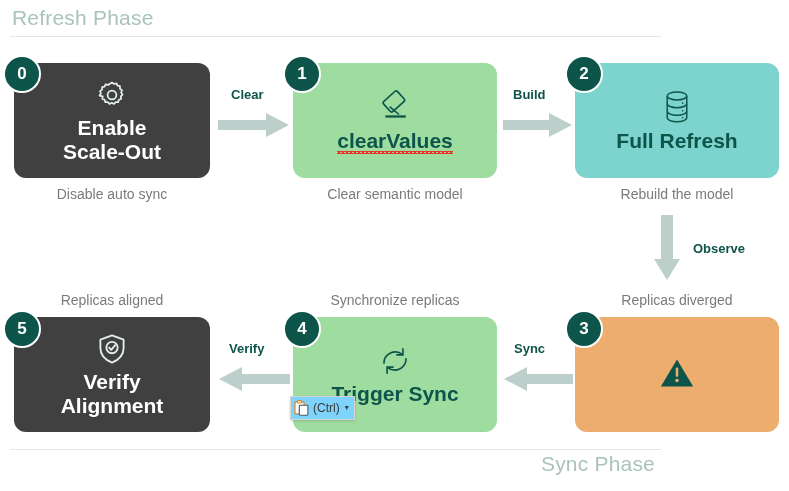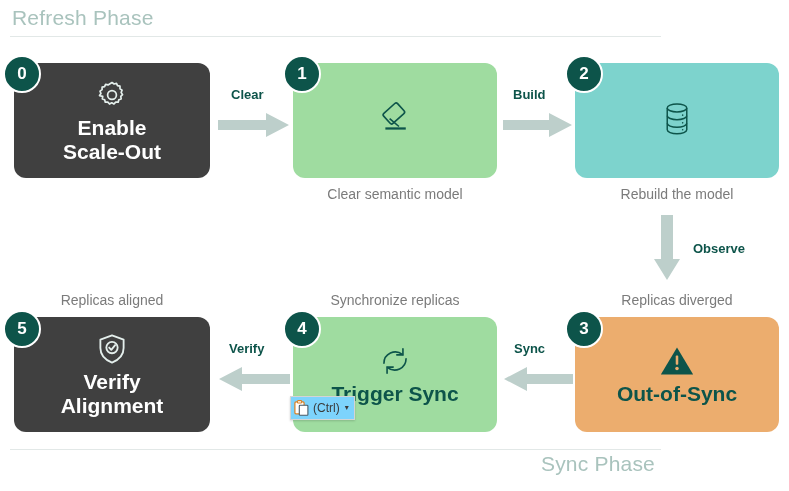--- a/index.html
+++ b/index.html
@@ -174,36 +174,38 @@
     <span class="node-icon">
       <svg width="34" height="34" viewBox="0 0 24 24" fill="none" stroke="#e4efec" stroke-width="1.2" stroke-linejoin="round">
         <path d="M12 3.2l1.45 1.0 1.72-.43.72 1.63 1.74.38.03 1.78 1.45 1.03-.66 1.66 1.0 1.47-1.26 1.26.28 1.76-1.66.63-.45 1.72-1.78-.05-1.19 1.33-1.57-.85-1.57.85-1.19-1.33-1.78.05-.45-1.72-1.66-.63.28-1.76L3.2 12.4l1.0-1.47-.66-1.66 1.45-1.03.03-1.78 1.74-.38.72-1.63 1.72.43z"></path>
         <circle cx="12" cy="12" r="3.1"></circle>
       </svg>
     </span>
     <div class="node-title">Enable
 Scale-Out</div>
   </div>
   <div class="badge" style="left:3px; top:55px;">0</div>
+  <div class="caption" style="left:14px; top:186px; width:196px;">Disable auto sync</div>
 
   <div class="edge-label" style="left:231px; top:87px;">Clear</div>
   <div class="arrow" style="left:218px; top:112px;">
     <svg width="72" height="26" viewBox="0 0 72 26">
       <polygon points="0,8 48,8 48,1 71,13 48,25 48,18 0,18" fill="#bdcfcb"></polygon>
     </svg>
   </div>
 
   <div class="node green" style="left:293px; top:63px; width:204px; height:115px;">
     <span class="node-icon" style="margin-bottom:6px;">
       <svg width="38" height="34" viewBox="0 0 26 24" fill="none" stroke="#0d544a" stroke-width="1.15" stroke-linejoin="round">
         <rect x="5.6" y="4.0" width="13.2" height="9.6" rx="1.4" transform="rotate(-42 12.2 8.8)"></rect>
         <line x1="9.2" y1="12.4" x2="15.8" y2="18.0"></line>
         <line x1="6.2" y1="19.4" x2="20.6" y2="19.4" stroke-width="1.6"></line>
       </svg>
     </span>
+    <div class="node-title spell">clearValues</div>
   </div>
   <div class="badge" style="left:283px; top:55px;">1</div>
   <div class="caption" style="left:293px; top:186px; width:204px;">Clear semantic model</div>
 
   <div class="edge-label" style="left:513px; top:87px;text-align:center;">Build</div>
   <div class="arrow" style="left:503px; top:112px;">
     <svg width="70" height="26" viewBox="0 0 70 26">
       <polygon points="0,8 46,8 46,1 69,13 46,25 46,18 0,18" fill="#bdcfcb"></polygon>
     </svg>
   </div>
@@ -213,41 +215,41 @@
       <svg width="32" height="36" viewBox="0 0 24 28" fill="none" stroke="#0d544a" stroke-width="1.15">
         <ellipse cx="12" cy="5.4" rx="7.6" ry="3.1"></ellipse>
         <path d="M4.4 5.4v6.0c0 1.7 3.4 3.1 7.6 3.1s7.6-1.4 7.6-3.1V5.4"></path>
         <path d="M4.4 11.4v6.0c0 1.7 3.4 3.1 7.6 3.1s7.6-1.4 7.6-3.1v-6.0"></path>
         <path d="M4.4 17.4v5.0c0 1.7 3.4 3.1 7.6 3.1s7.6-1.4 7.6-3.1v-5.0"></path>
         <circle cx="16.4" cy="11.0" r="0.62" fill="#0d544a" stroke="none"></circle>
         <circle cx="16.4" cy="17.0" r="0.62" fill="#0d544a" stroke="none"></circle>
         <circle cx="16.4" cy="22.4" r="0.62" fill="#0d544a" stroke="none"></circle>
       </svg>
     </span>
+    <div class="node-title">Full Refresh</div>
   </div>
   <div class="badge" style="left:565px; top:55px;">2</div>
   <div class="caption" style="left:575px; top:186px; width:204px;">Rebuild the model</div>
 
   <div class="edge-label" style="left:693px; top:241px;">Observe</div>
   <div class="arrow" style="left:652px; top:215px;">
     <svg width="30" height="66" viewBox="0 0 30 66">
       <polygon points="9,0 21,0 21,44 28,44 15,65 2,44 9,44" fill="#bdcfcb"></polygon>
     </svg>
   </div>
 
   <div class="caption" style="left:575px; top:292px; width:204px;">Replicas diverged</div>
   <div class="node orange" style="left:575px; top:317px; width:204px; height:115px;">
     <span class="node-icon">
       <svg width="38" height="34" viewBox="0 0 26 24">
         <path d="M13 2.4 L24.4 21.6 L1.6 21.6 Z" fill="#0d544a"></path>
         <rect x="12.1" y="8.2" width="1.8" height="6.4" rx="0.6" fill="#ecad6e"></rect>
         <circle cx="13" cy="17.3" r="1.25" fill="#ecad6e"></circle>
       </svg>
     </span>
-    <div class="node-title">Out-of-Sync</div>
   </div>
   <div class="badge" style="left:565px; top:310px;">3</div>
 
   <div class="edge-label" style="left:514px; top:341px;">Sync</div>
   <div class="arrow" style="left:503px; top:366px;">
     <svg width="70" height="26" viewBox="0 0 70 26">
       <polygon points="70,8 24,8 24,1 1,13 24,25 24,18 70,18" fill="#bdcfcb"></polygon>
     </svg>
   </div>
 

